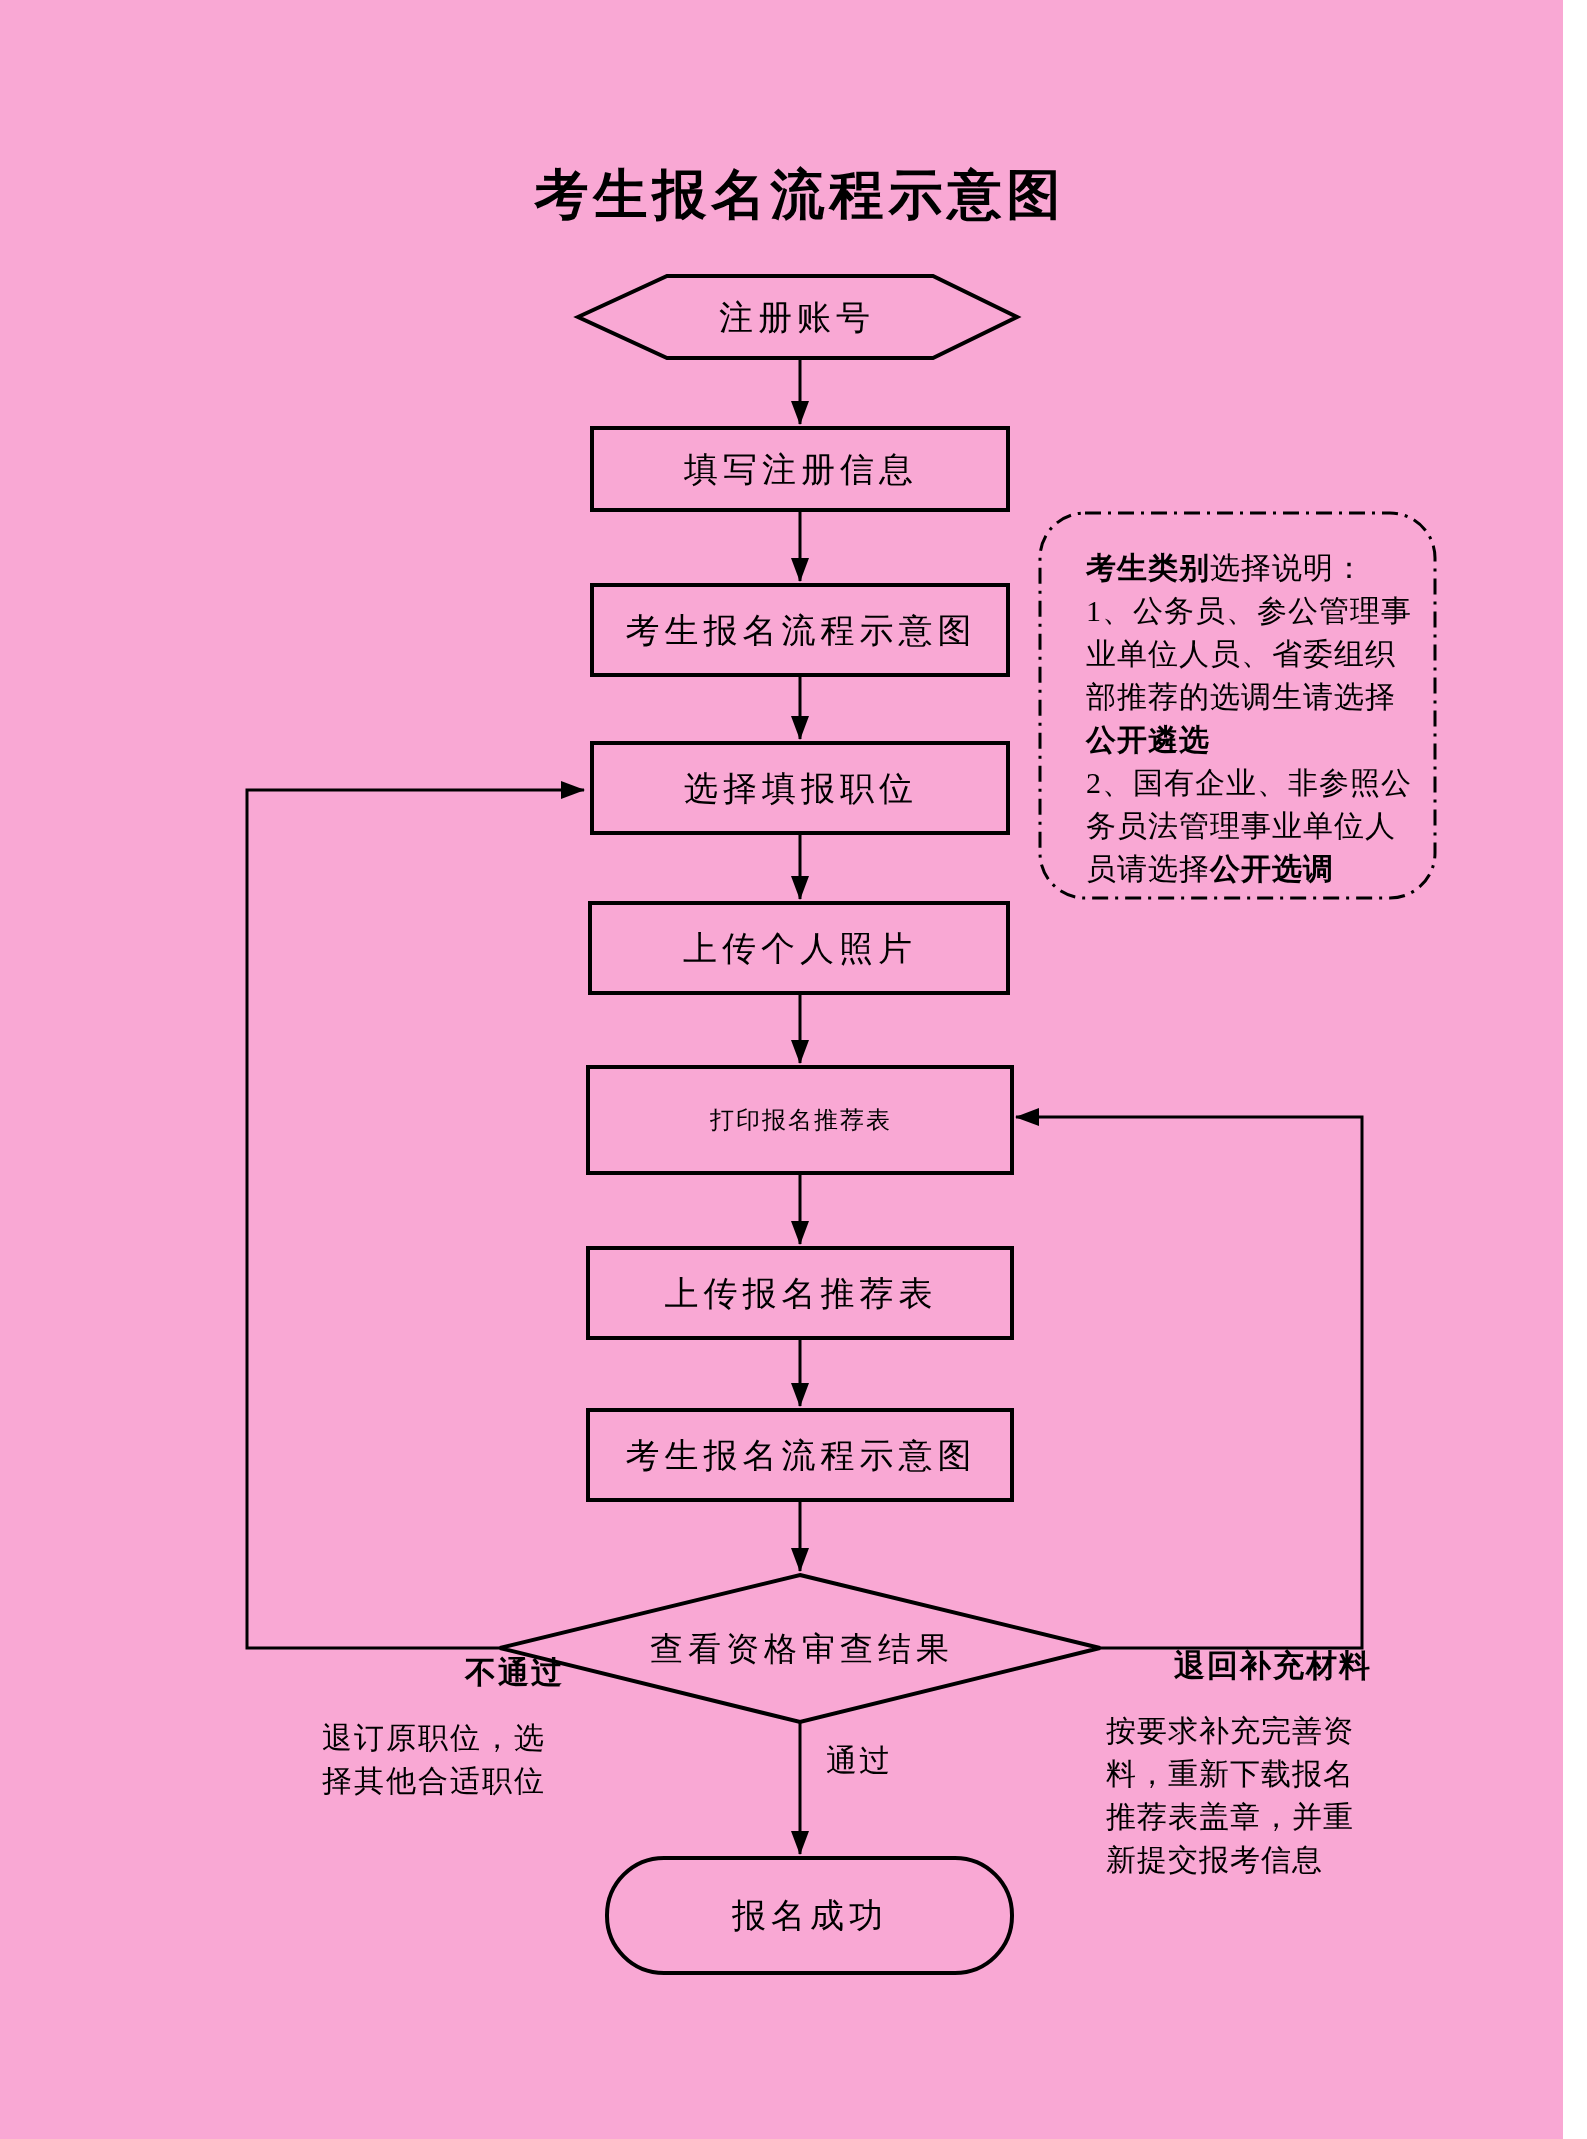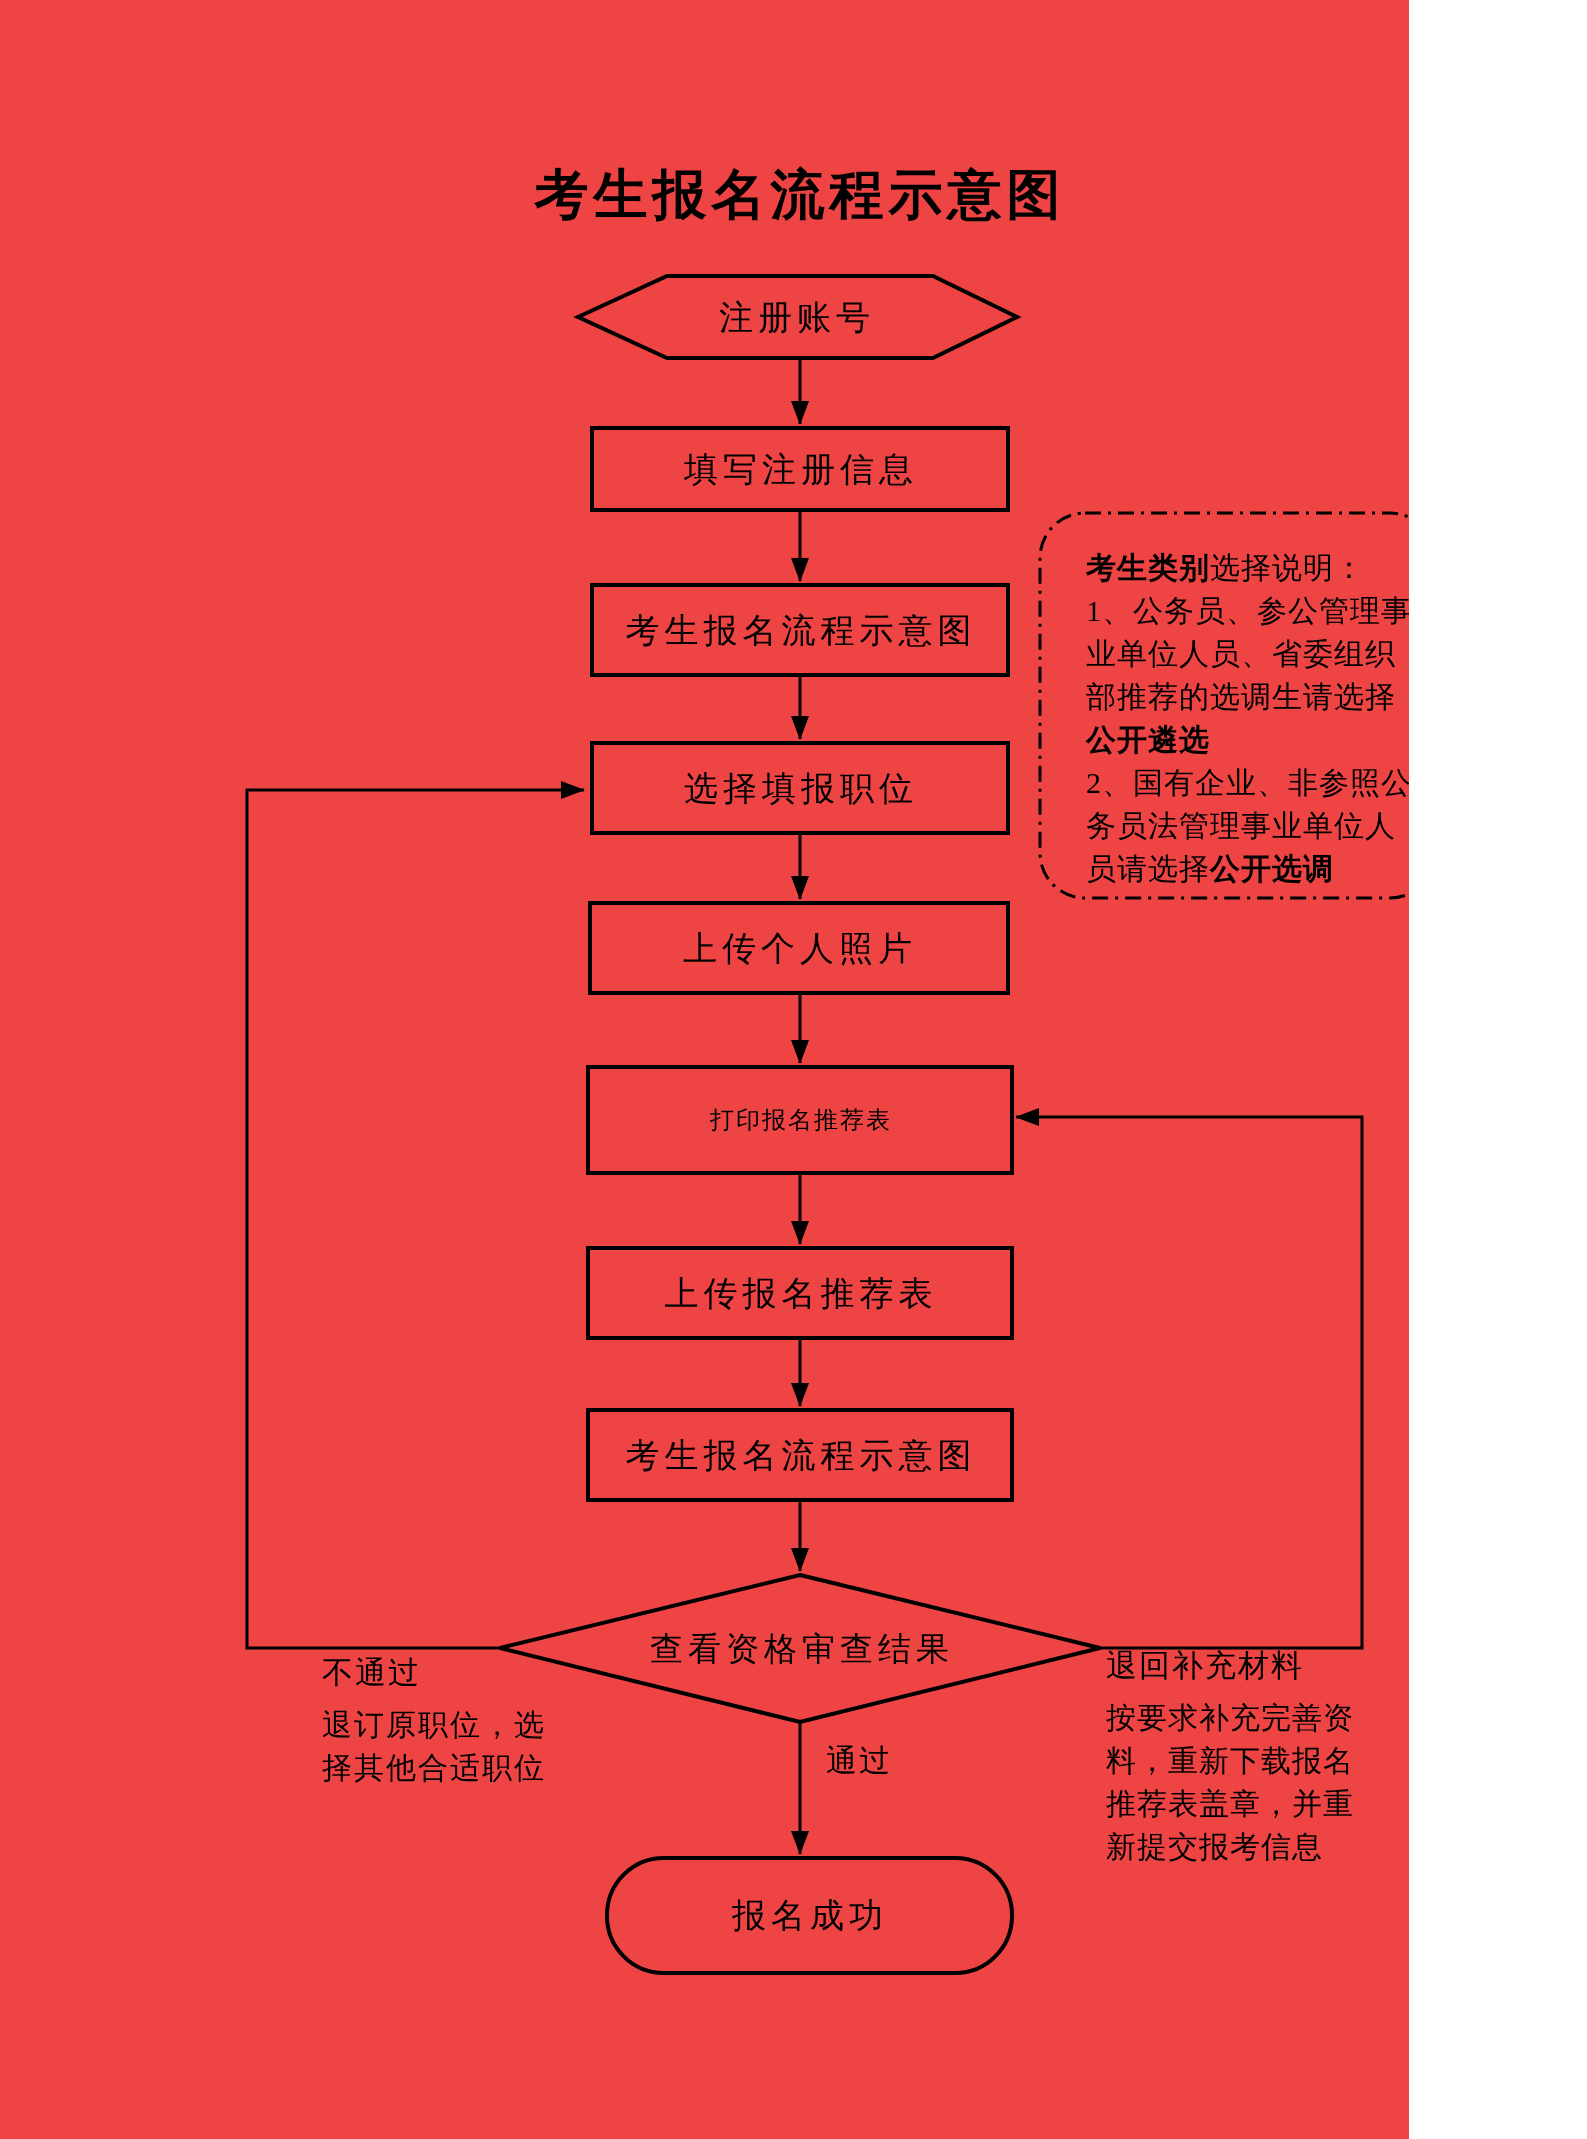--- a/index.html
+++ b/index.html
@@ -2,23 +2,23 @@
 <html><head>
 <meta charset="utf-8">
 <style>
   html, body {
     margin: 0;
     padding: 0;
     background: #ffffff;
   }
   #canvas {
     position: relative;
-    width: 1409px;
+    width: 1563px;
     height: 2139px;
-    background: #ef4444;
+    background: #f9a8d4;
     font-family: "Liberation Serif", serif;
     color: #000000;
     overflow: hidden;
   }
   #shapes {
     position: absolute;
     left: 0; top: 0;
     width: 1587px; height: 2139px;
   }
   .label {
@@ -47,23 +47,24 @@
   .edge-label {
     font-size: 31px;
     letter-spacing: 2px;
   }
   .branch-block {
     position: absolute;
     white-space: normal;
   }
   .branch-title {
     font-size: 31px;
-    font-weight: 400;
+    font-weight: 700;
     letter-spacing: 2px;
-    margin-bottom: 9px;
+    margin-bottom: 22px;
+    text-align: right;
   }
   .branch-desc {
     font-size: 30px;
     line-height: 43px;
     letter-spacing: 2px;
   }
   .note-text {
     position: absolute;
     left: 1086px;
     top: 546px;

